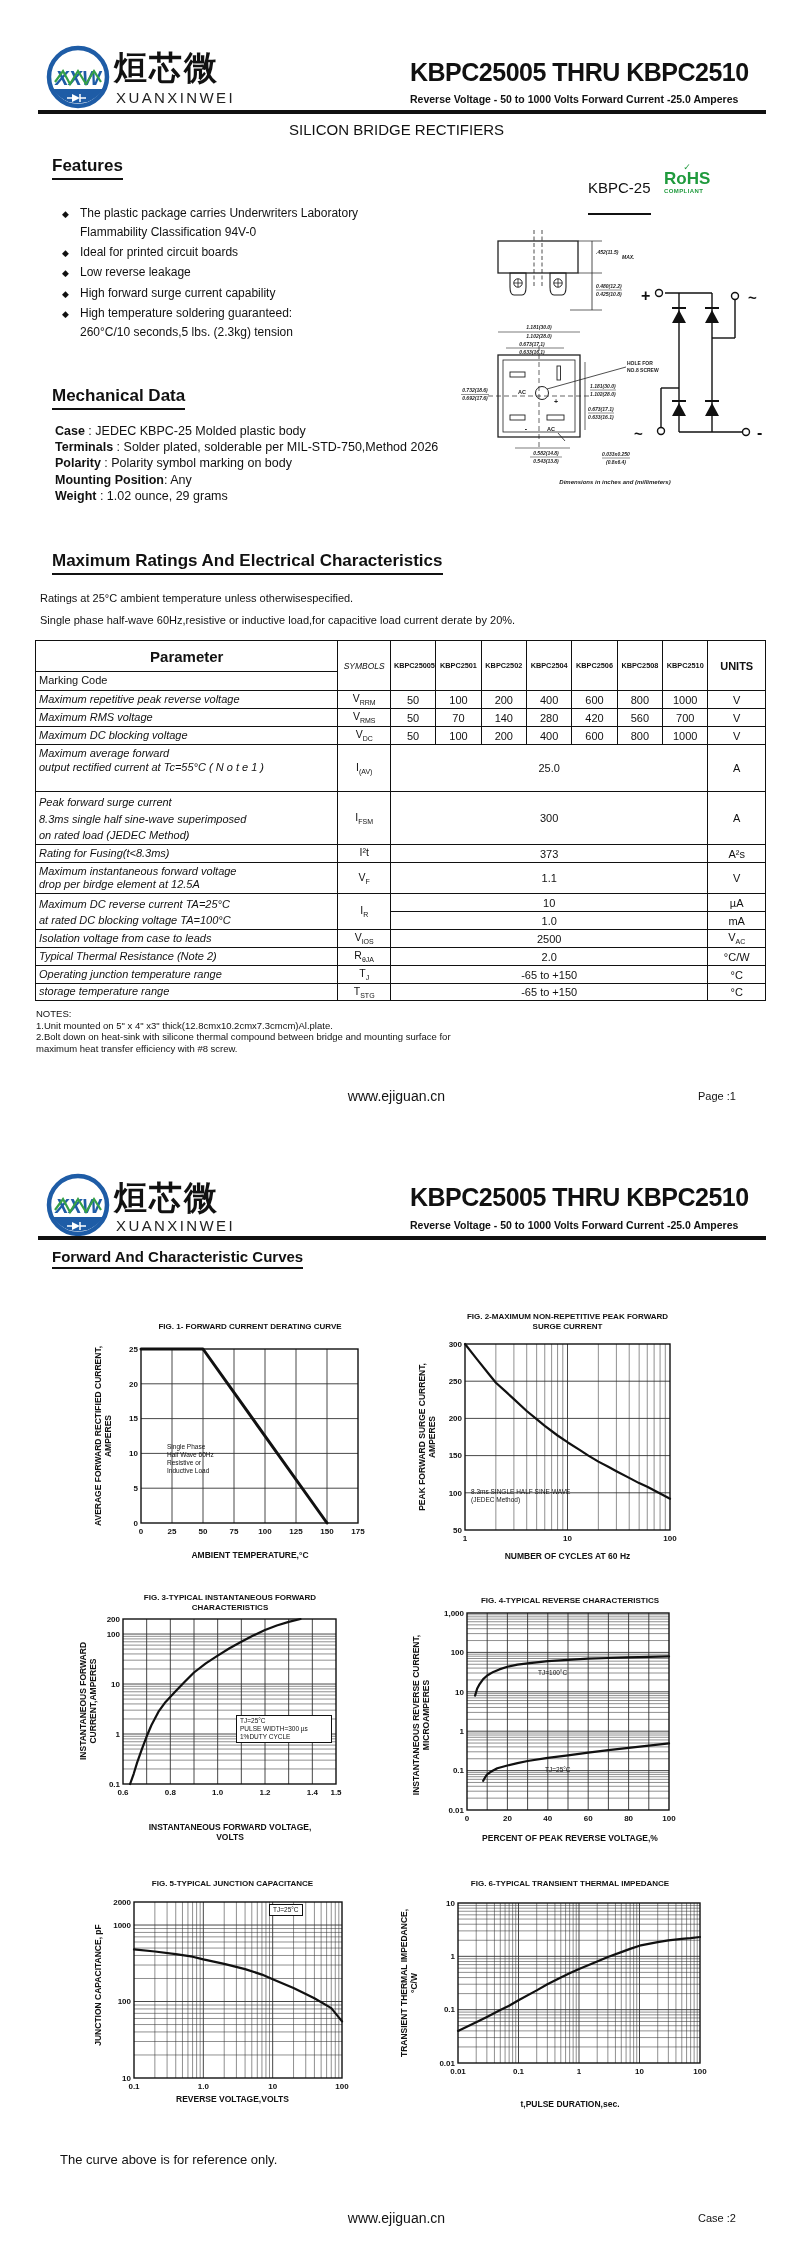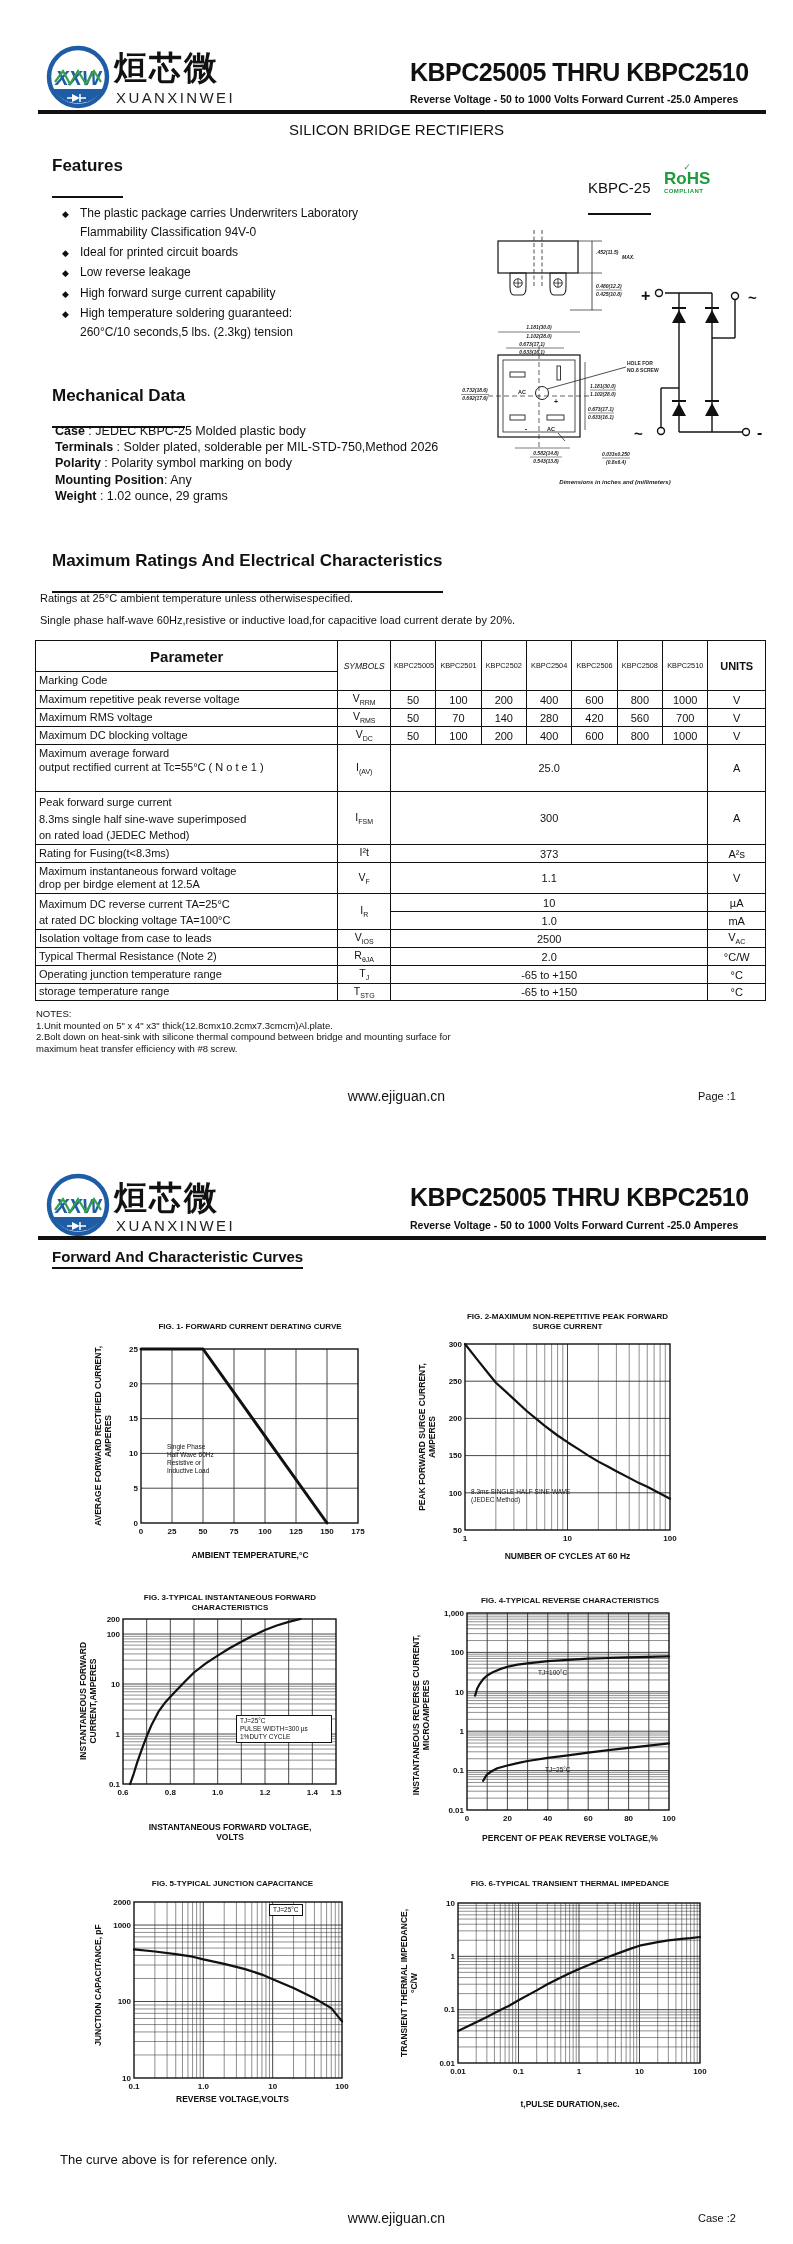--- a/index.html
+++ b/index.html
@@ -3,40 +3,40 @@
 <meta charset="utf-8">
 <style>
   html,body{margin:0;padding:0;background:#e8e8e8;}
   #page{position:relative;width:793px;height:2244px;background:#ffffff;margin:0 auto;
     font-family:"Liberation Sans","DejaVu Sans",sans-serif;color:#111;}
   .abs{position:absolute;}
   .b{font-weight:normal;}
   .pre{white-space:pre-line;}
   .ctr{text-align:center;}
   .rule{background:#111;height:3.5px;}
-  .h1{font-size:17px;font-weight:bold;border-bottom:2.5px solid #111;padding-bottom:20px;display:inline-block;}
+  .h1{font-size:17px;font-weight:bold;border-bottom:2.5px solid #111;padding-bottom:2px;display:inline-block;}
   .h2{font-size:15px;font-weight:bold;border-bottom:2.5px solid #111;padding-bottom:2px;display:inline-block;}
   .doc-title{font-size:25px;font-weight:bold;letter-spacing:-0.5px;}
   .doc-sub{font-size:10.5px;font-weight:bold;}
   .cn{font-size:33px;font-weight:bold;letter-spacing:2px;}
   .en{font-size:15px;letter-spacing:2.4px;color:#222;}
   .feat{font-size:12px;line-height:19.4px;}
   .feat-item{display:flex;}
   .feat-diamond{width:18px;font-size:9px;flex:none;padding-top:1px;}
   .mech{font-size:12.5px;line-height:16.2px;}
   .rohs1{color:#1f9a3d;font-weight:bold;font-size:17px;line-height:15px;}
   .rohs2{color:#1f9a3d;font-size:6px;letter-spacing:0.4px;font-weight:bold;}
   .rohs-chk{color:#1f9a3d;font-size:9px;line-height:5px;display:block;text-align:center;}
   .small-txt{font-size:11px;}
   table.ratings{border-collapse:collapse;table-layout:fixed;width:731px;font-size:11px;}
   table.ratings td,table.ratings th{border:1px solid #111;padding:0 3px;overflow:hidden;}
-  .pcell{text-align:left;line-height:13.5px;font-size:11px;font-weight:normal;}
+  .pcell{text-align:left;line-height:13.5px;font-size:11px;font-weight:normal;font-style:italic;}
   .vcell{text-align:center;}
   .scell{text-align:center;font-size:10.5px;}
-  .part-h{font-size:7.3px;text-align:center;font-weight:normal;padding:0 1px;}
+  .part-h{font-size:7.3px;text-align:center;font-weight:bold;padding:0 1px;}
   .sym-h{font-size:8.5px;font-style:italic;text-align:center;font-weight:normal;}
   .units-h{font-size:11px;text-align:center;font-weight:bold;}
   .param-top{font-size:15px;font-weight:bold;text-align:center;padding:4px 0 6px 0;}
   .param-bot{font-size:11px;font-weight:normal;text-align:left;border-top:1px solid #111;padding:2px 3px;}
   sub{font-size:7px;}
   .notes{font-size:9.5px;line-height:11.5px;}
   .fig-title{font-size:8px;font-weight:bold;line-height:9.5px;text-align:center;white-space:pre-line;}
   .fig-xlab{font-size:8.5px;font-weight:bold;line-height:10px;text-align:center;white-space:pre-line;}
   .fig-ylab{font-size:8.5px;font-weight:bold;line-height:10px;text-align:center;white-space:pre-line;
     width:230px;transform:rotate(-90deg);}

